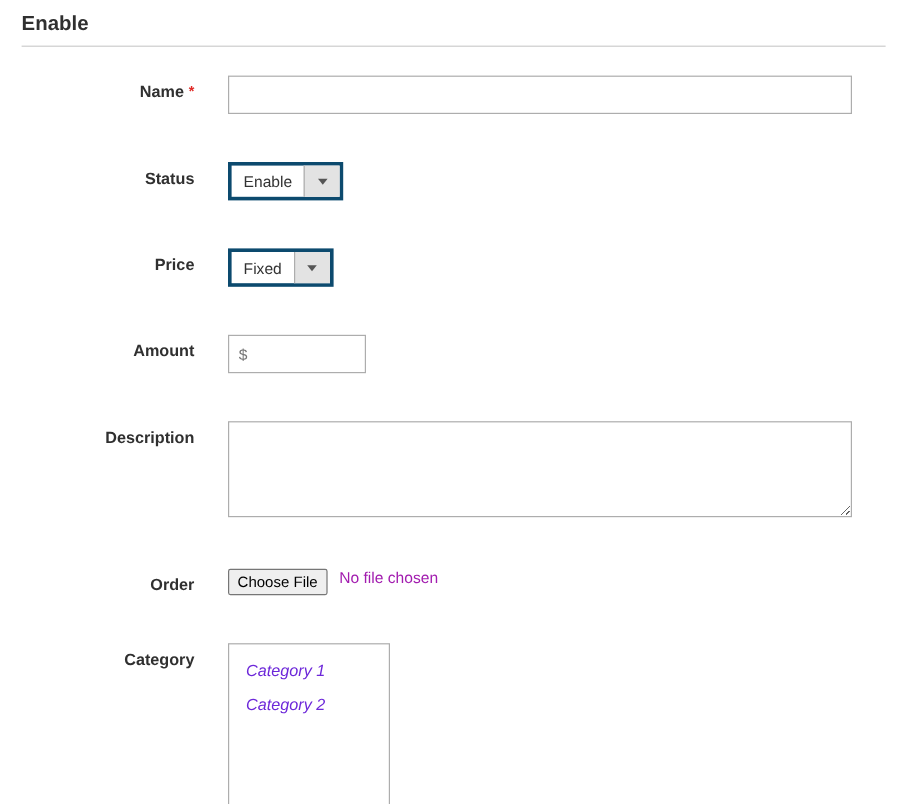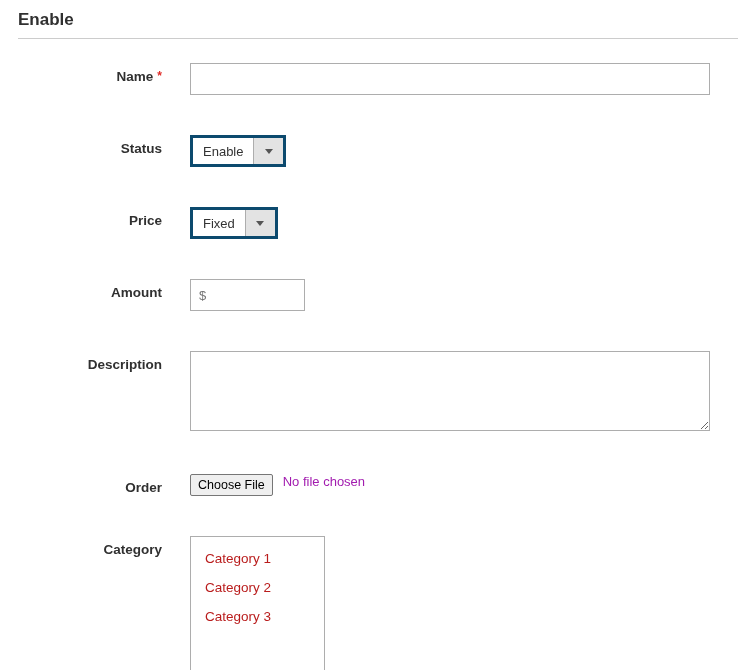--- a/index.html
+++ b/index.html
@@ -122,23 +122,24 @@
       width: 135px;
       height: 170px;
       border: 1px solid #adadad;
       padding: 10px 0;
       resize: both;
       overflow: auto;
     }
     .multiselect-option {
       padding: 4px 14px;
       font-size: 13.5px;
-      color: #b91c1c;
+      color: #6d28d9;
       cursor: pointer;
       margin-bottom: 6px;
+      font-style: italic;
     }
   </style>
 </head>
 <body>
 
 <div class="section-title">Enable</div>
 
 <div class="form-row">
   <div class="form-label">
     <span>Name</span><span class="required-mark">*</span>
@@ -195,21 +196,20 @@
     </div>
   </div>
 </div>
 
 <div class="form-row">
   <div class="form-label">Category</div>
   <div class="form-control">
     <div class="multiselect">
       <div class="multiselect-option">Category 1</div>
       <div class="multiselect-option">Category 2</div>
-      <div class="multiselect-option">Category 3</div>
     </div>
   </div>
 </div>
 
 <div class="form-row" style="margin-bottom:0;">
   <div class="form-label">Sort Order</div>
   <div class="form-control">
     <input type="text" class="text-input" value="" style="">
   </div>
 </div>

